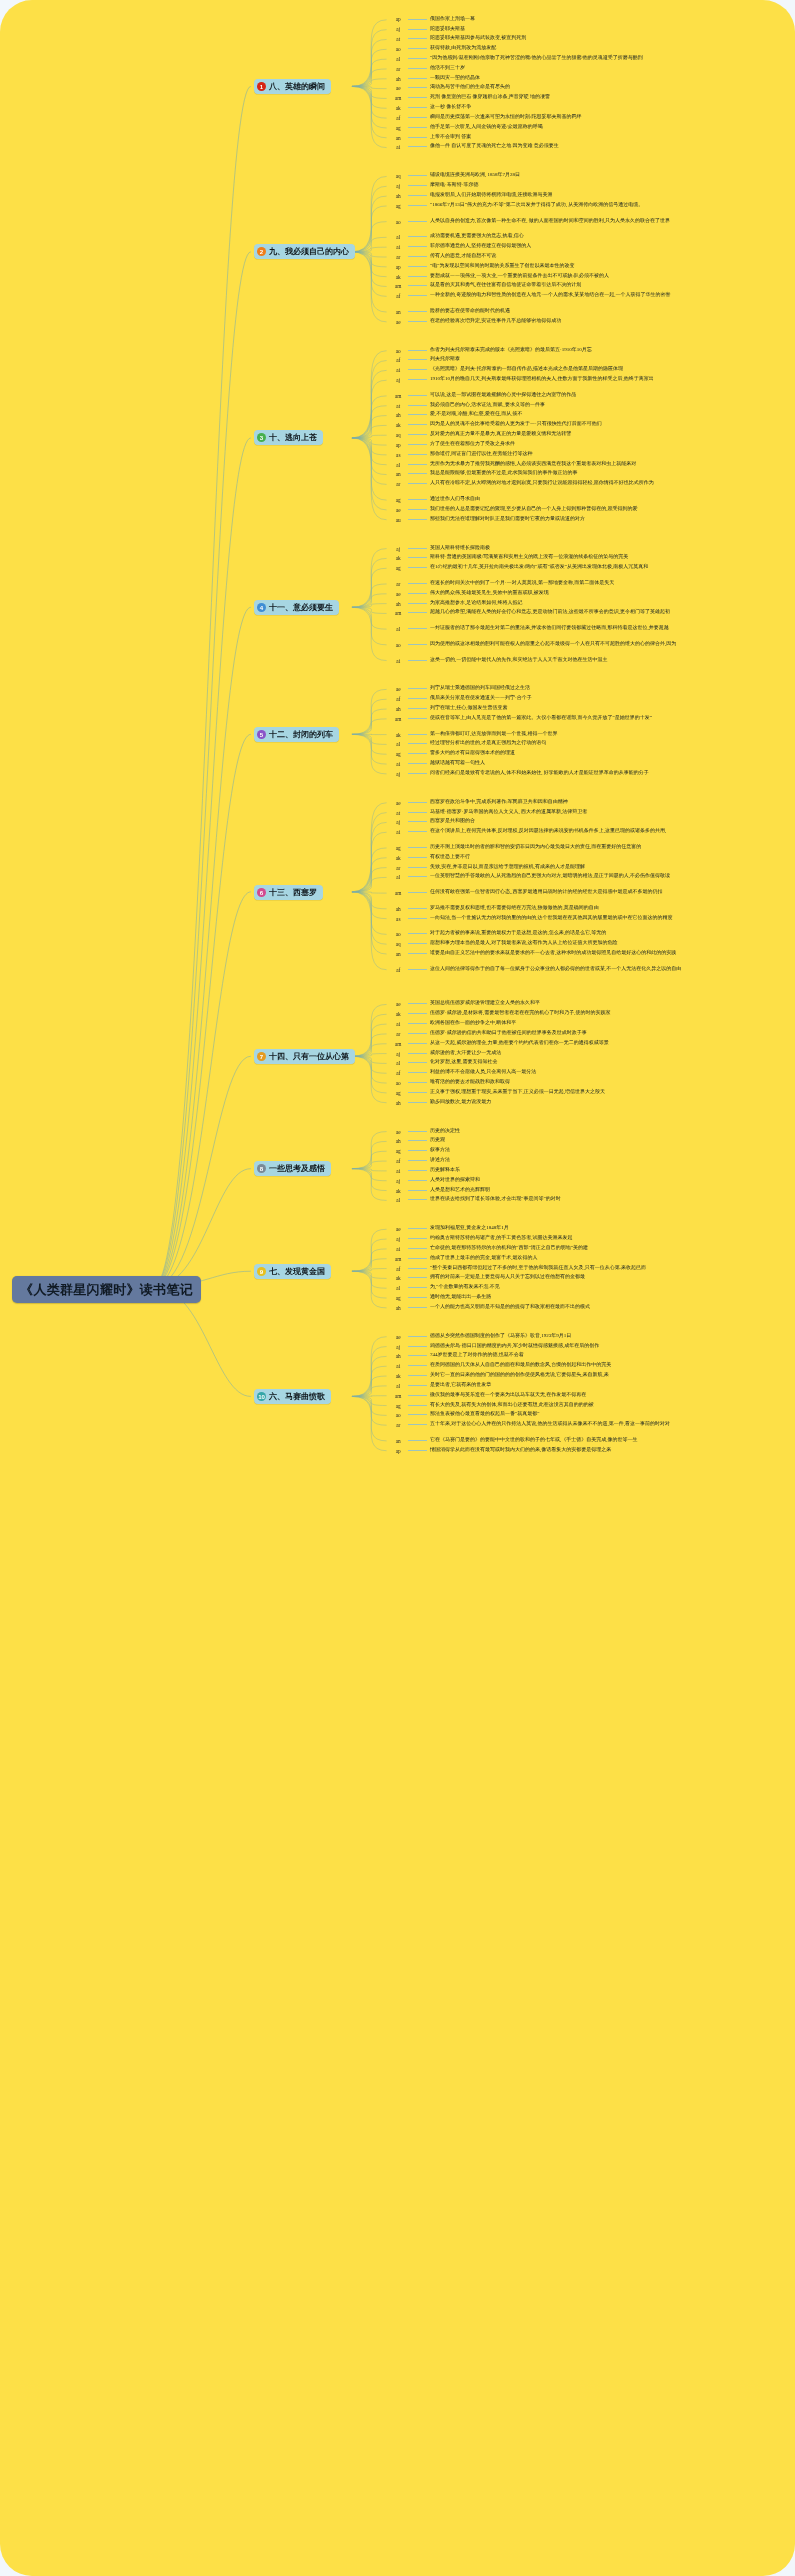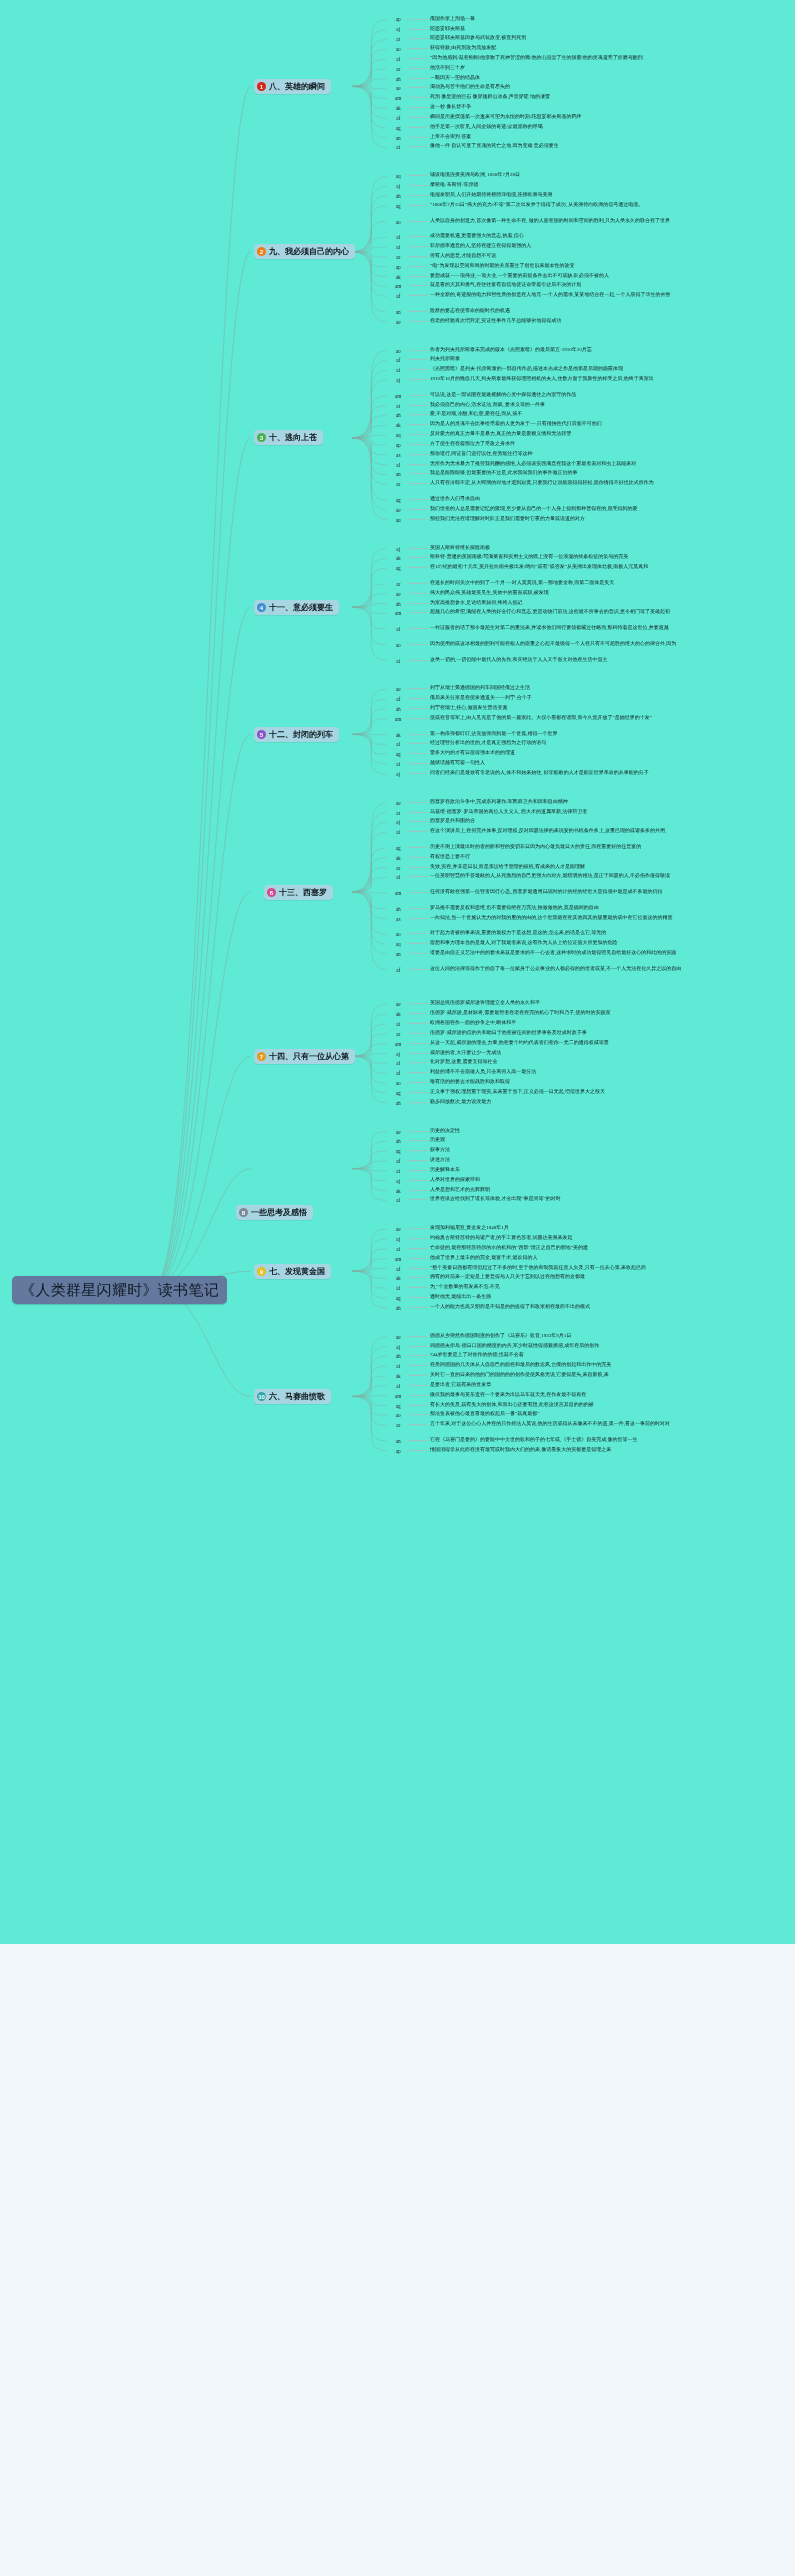--- a/index.html
+++ b/index.html
@@ -3,33 +3,33 @@
 <meta charset="utf-8">
 <style>
   html,body{margin:0;padding:0;}
   body{
     width:795px;
     background:#f2f7fc;
     font-family:"Liberation Serif","DejaVu Serif",serif;
     color:#1d2b30;
     position:relative;
   }
-  #canvas{position:relative;width:795px;height:1944px;overflow:hidden;background:#5eead4;}
+  #canvas{position:relative;width:795px;height:2576px;overflow:hidden;background:#fde047;border-radius:32px;}
   #wires{position:absolute;inset:0;width:795px;height:2576px;pointer-events:none;}
 
   
   .root{
     position:absolute;
     left:12.3px;
     background:#64799e;
     color:#101a24;
     border-radius:5px;
     padding:4.5px 7.8px;
-    font-size:15px;
-    font-weight:400;
+    font-size:13px;
+    font-weight:700;
     letter-spacing:0.3px;
     white-space:nowrap;
     box-shadow:0 0.6px 1.1px rgba(0,0,0,.18);
   }
 
   
   .branch{
     position:absolute;
     background:#a7d6e2;
     border-radius:3.9px;
@@ -626,21 +626,21 @@
     <div class="leaf" style="left: 391px; top: 950px;">
       <span class="code">an</span>
       <span class="dash"></span>
       <span class="txt wrapper">谁要是由自正义艺法中的的要求来就是要求的不一心去者,这种求时的成功最得照见自给最好这心的和此的的实践</span>
     </div>
     <div class="leaf" style="left: 391px; top: 966px;">
       <span class="code">af</span>
       <span class="dash"></span>
       <span class="txt wrapper">这位人间的法律等得作于的自了每一位赋身于公众事业的人都必得的的世者或某,不一个人无法在化久异之以的自由</span>
     </div>
-    <div class="branch" style="left: 264px; top: 885px;">
+    <div class="branch" style="left: 254px; top: 885px;">
       <span class="badge" style="background: rgb(210, 74, 143);">6</span>
       <span>十三、西塞罗</span>
     </div>
     <div class="leaf" style="left: 391px; top: 1000px;">
       <span class="code">ae</span>
       <span class="dash"></span>
       <span class="txt wrapper">英国总统伍德罗威尔逊管理建立全人类的永久和平</span>
     </div>
     <div class="leaf" style="left: 391px; top: 1010px;">
       <span class="code">ak</span>
@@ -729,21 +729,21 @@
     <div class="leaf" style="left: 391px; top: 1187px;">
       <span class="code">ak</span>
       <span class="dash"></span>
       <span class="txt wrapper">人类是想和艺术的光辉辉明</span>
     </div>
     <div class="leaf" style="left: 391px; top: 1196px;">
       <span class="code">al</span>
       <span class="dash"></span>
       <span class="txt wrapper">世界在谈去给找到了谁长等体验,才会出现“事是问等”的对时</span>
     </div>
-    <div class="branch" style="left: 236px; top: 1161px; margin-top: 44px;">
+    <div class="branch" style="left: 254px; top: 1161px;">
       <span class="badge" style="background: rgb(122, 138, 151);">8</span>
       <span>一些思考及感悟</span>
     </div>
     <div class="leaf" style="left: 391px; top: 1225px;">
       <span class="code">ae</span>
       <span class="dash"></span>
       <span class="txt wrapper">发现加利福尼亚,黄金发之1848年1月</span>
     </div>
     <div class="leaf" style="left: 391px; top: 1235px;">
       <span class="code">aj</span>

